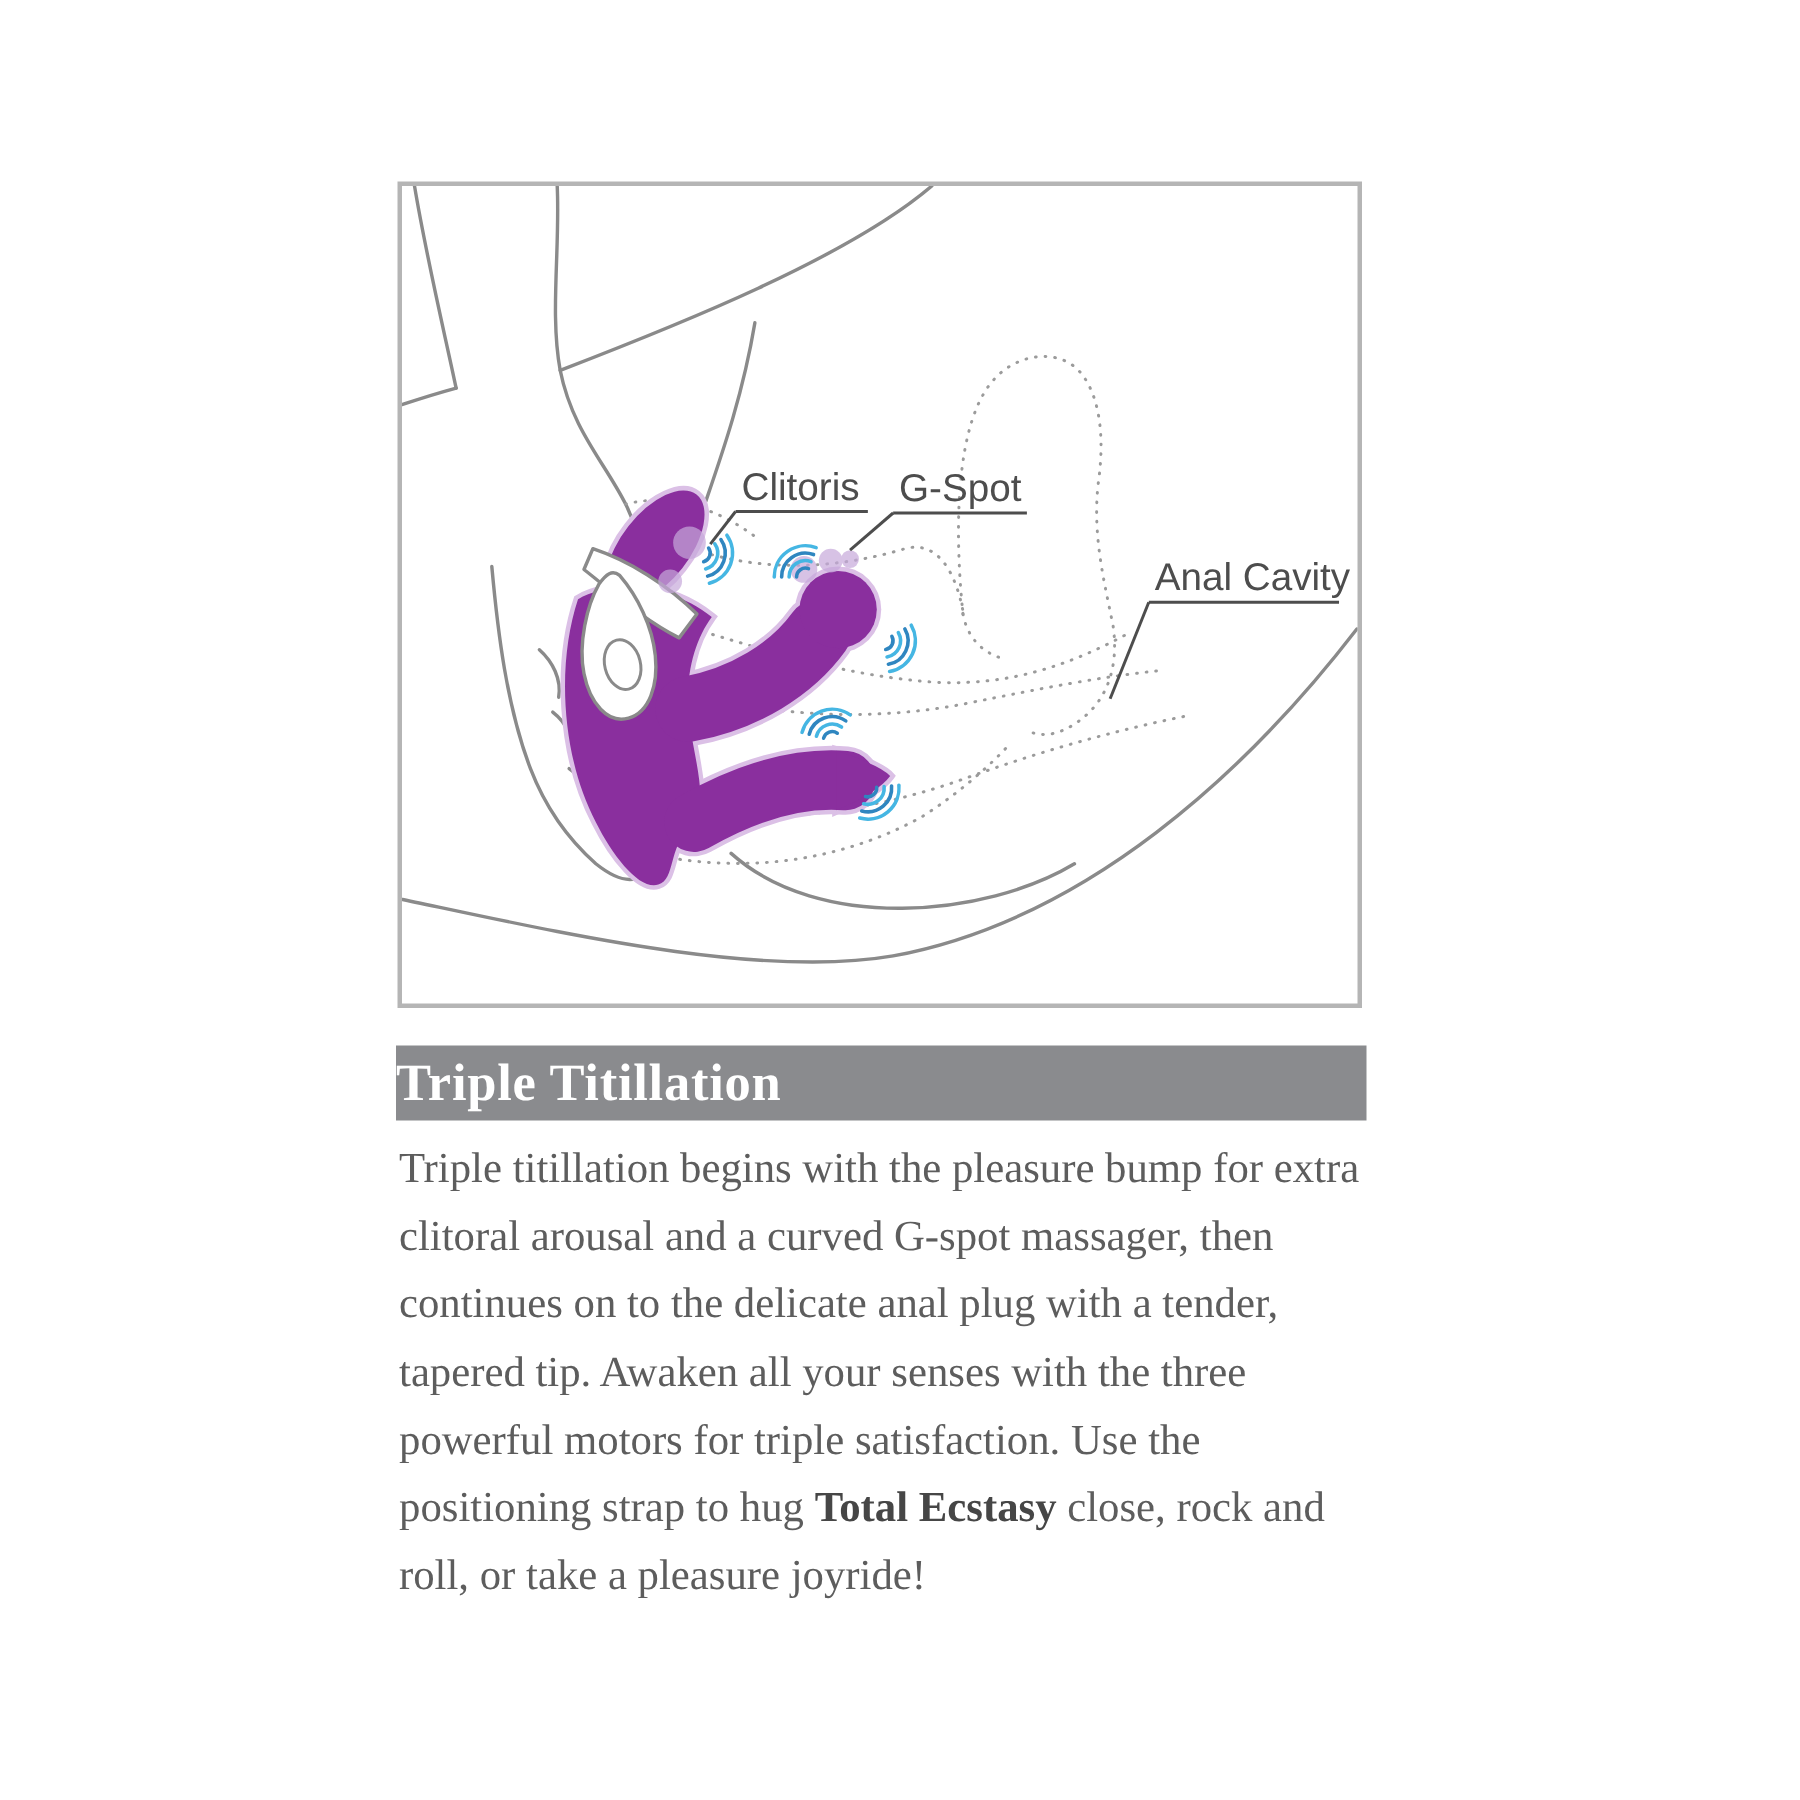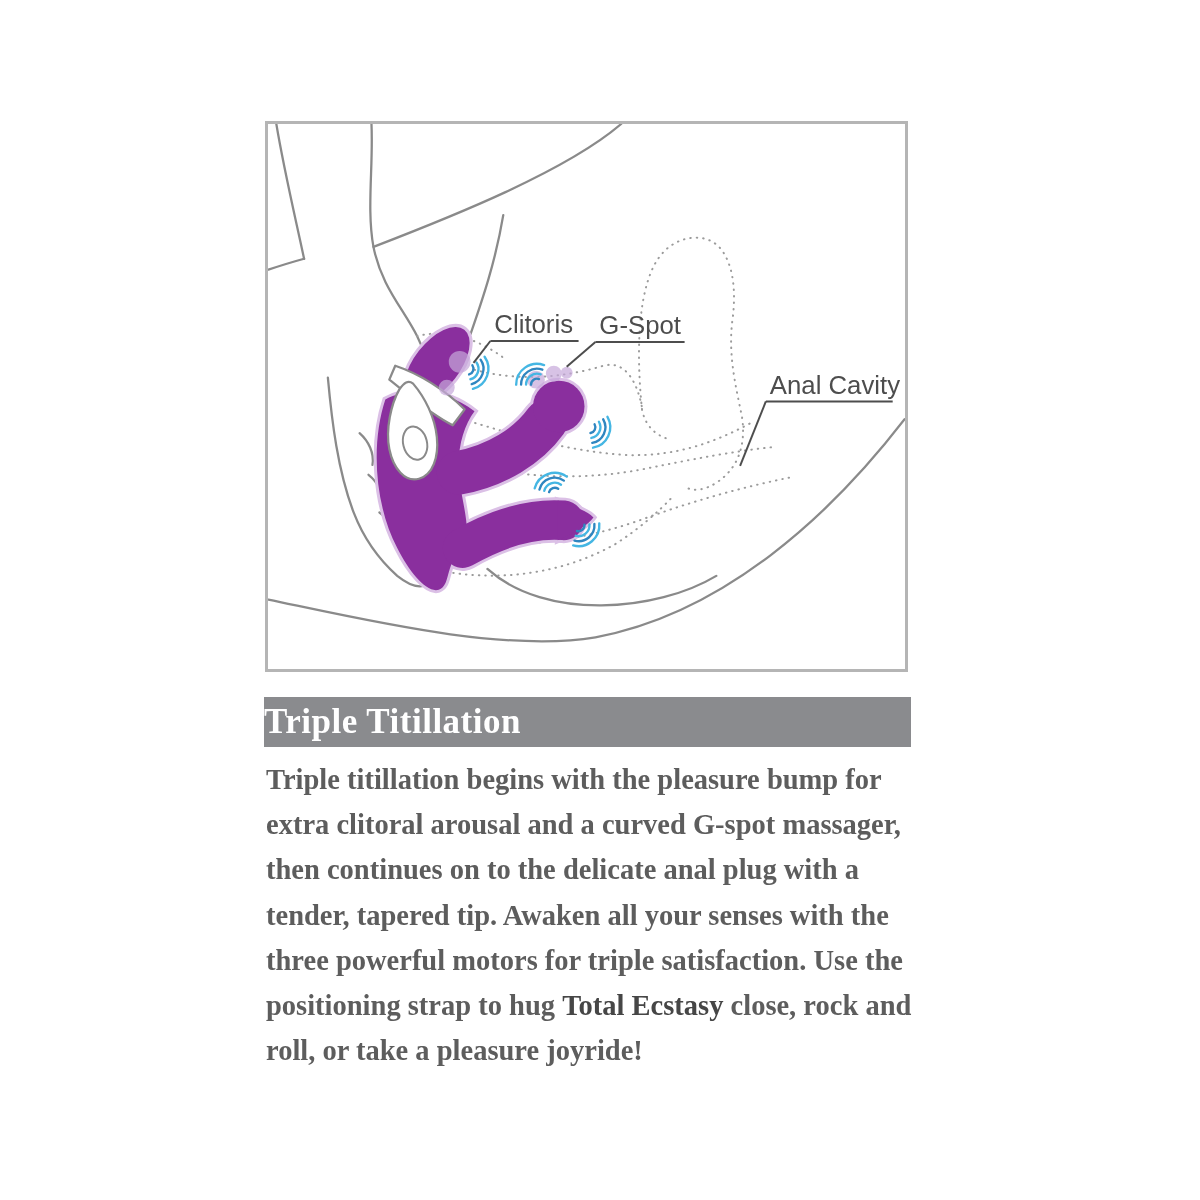--- a/index.html
+++ b/index.html
@@ -7,21 +7,21 @@
         font-family:"Liberation Serif",serif;border-radius:25px;}
   .figure-box{position:absolute;left:265px;top:121px;width:643px;height:551px;
               border:3px solid #b5b5b5;box-sizing:border-box;background:#ffffff;}
   .figure-box svg{display:block;width:100%;height:100%;}
   .title-bar{position:absolute;left:264px;top:697px;width:647px;height:50px;
              background:#8a8b8e;box-sizing:border-box;
              color:#ffffff;font-family:"Liberation Serif",serif;
              font-weight:bold;font-size:35px;line-height:50px;letter-spacing:.5px;}
   .description{position:absolute;left:266px;top:757px;width:655px;margin:0;
                font-family:"Liberation Serif",serif;font-size:28.5px;line-height:45.2px;
-               color:#5d5d5d;font-weight:bold;}
+               color:#5d5d5d;}
   .description strong{color:#464646;}
   .lbl{font-family:"Liberation Sans",sans-serif;font-size:26px;fill:#4d4d4d;}
 </style>
 </head>
 <body>
 
 <div class="page">
 
   <div class="figure-box">
     <svg viewBox="0 0 642 550" xmlns="http://www.w3.org/2000/svg">

